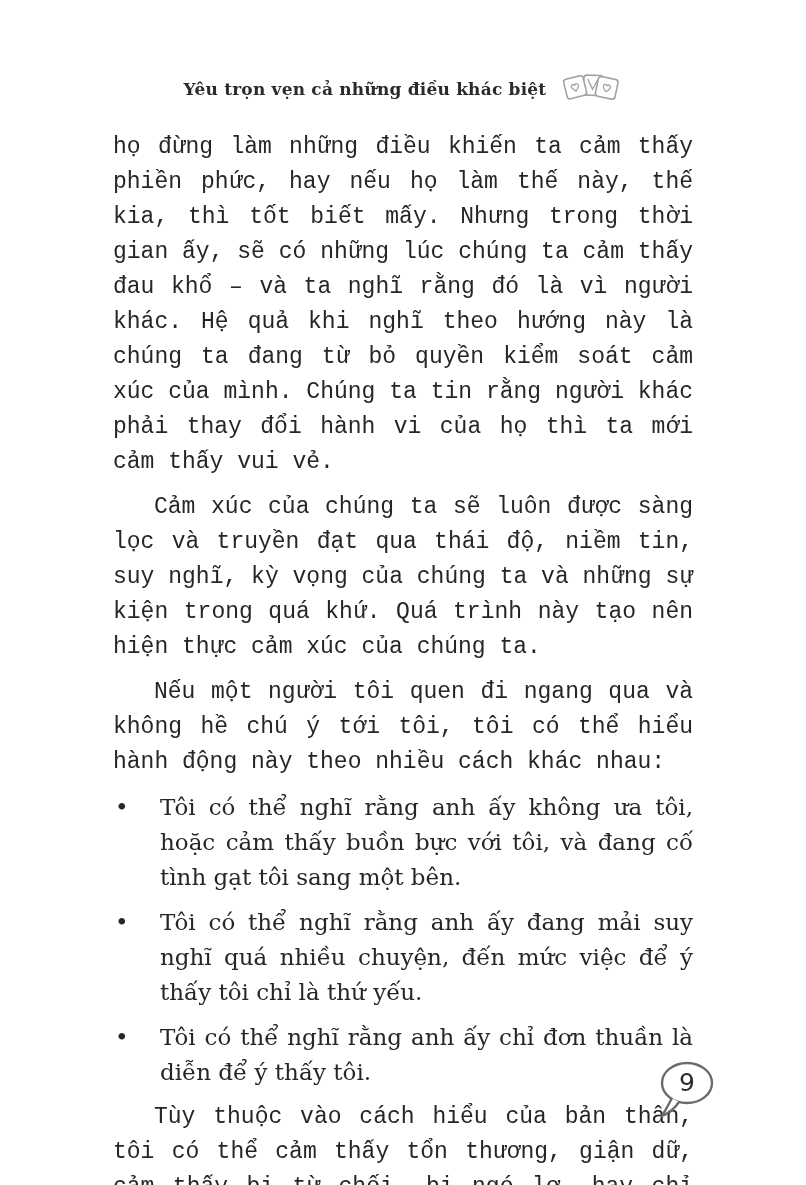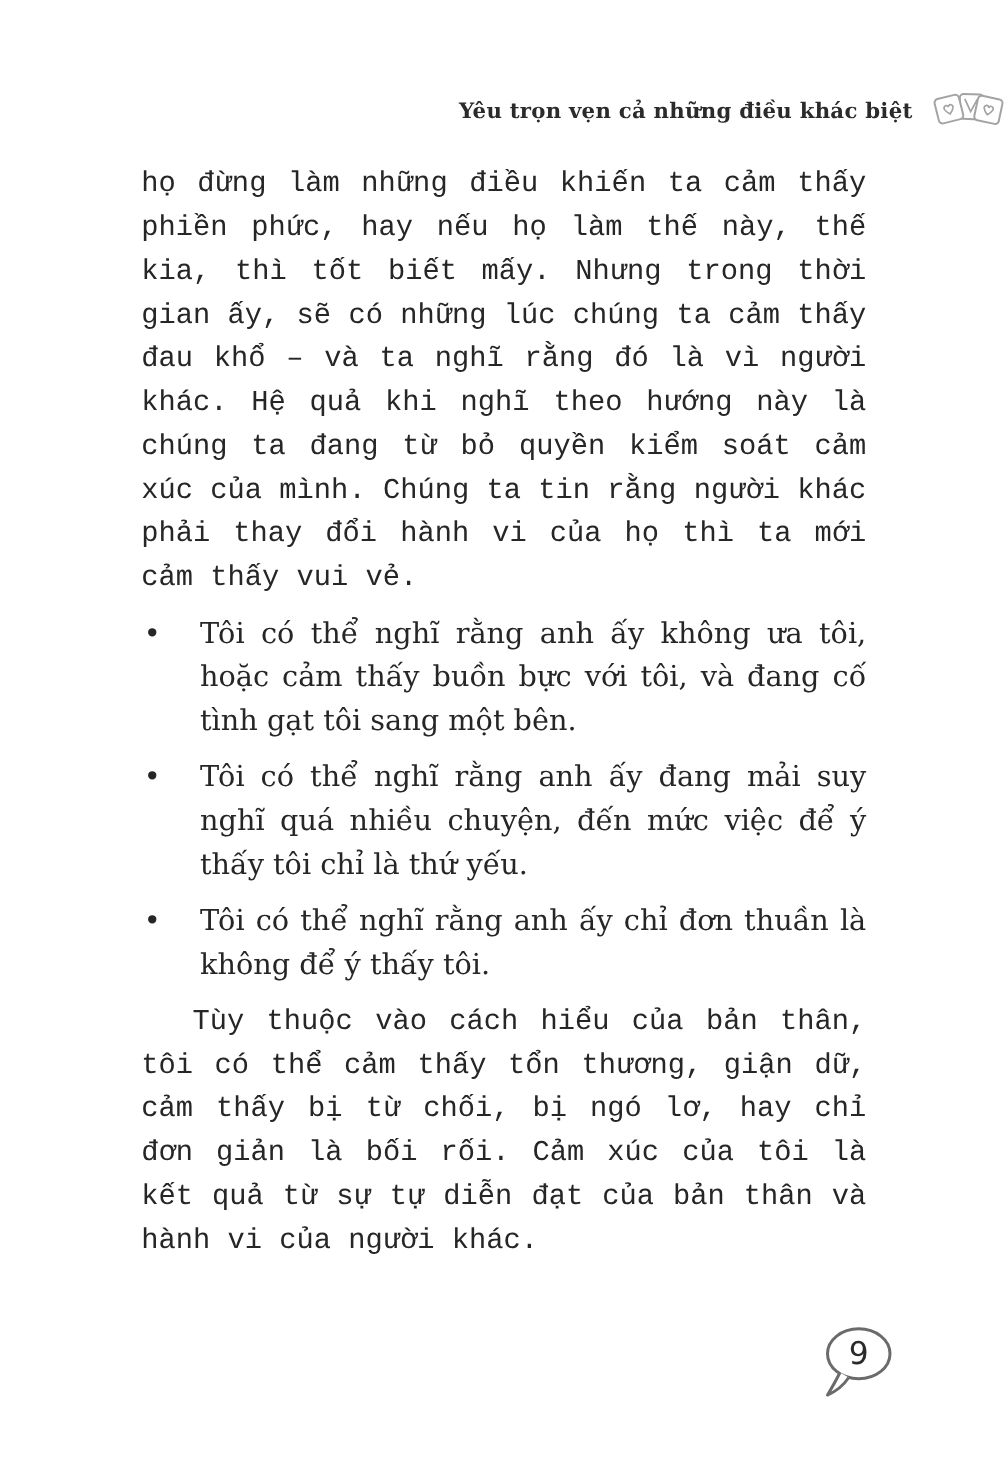--- a/index.html
+++ b/index.html
@@ -17,21 +17,21 @@
     color: #262626;
   }
   
   .running-header {
     position: absolute;
     top: 72px;
     left: 0;
     width: 100%;
     display: flex;
     align-items: center;
-    justify-content: flex-end;
+    justify-content: center;
     gap: 14px;
   }
   .running-header .header-title {
     font-size: 17px;
     font-weight: 600;
     letter-spacing: 0.2px;
     color: #2b2b2b;
     white-space: nowrap;
   }
   .cards-icon svg { display: block; }
@@ -107,35 +107,37 @@
           <path d="M10 14 C6 10.5 5.5 8 7.5 7 C9 6.3 10 7.5 10 8.5 C10 7.5 11 6.3 12.5 7 C14.5 8 14 10.5 10 14 Z" fill="none" stroke="#a3a3a3" stroke-width="1.3"></path>
         </g>
       </svg>
     </span>
   </div>
 
   <div class="body-text">
 
     <p class="para">họ đừng làm những điều khiến ta cảm thấy phiền phức, hay nếu họ làm thế này, thế kia, thì tốt biết mấy. Nhưng trong thời gian ấy, sẽ có những lúc chúng ta cảm thấy đau khổ – và ta nghĩ rằng đó là vì người khác. Hệ quả khi nghĩ theo hướng này là chúng ta đang từ bỏ quyền kiểm soát cảm xúc của mình. Chúng ta tin rằng người khác phải thay đổi hành vi của họ thì ta mới cảm thấy vui vẻ.</p>
 
+    <p class="para indent">Cảm xúc của chúng ta sẽ luôn được sàng lọc và truyền đạt qua thái độ, niềm tin, suy nghĩ, kỳ vọng của chúng ta và những sự kiện trong quá khứ. Quá trình này tạo nên hiện thực cảm xúc của chúng ta.</p>
 
+    <p class="para indent">Nếu một người tôi quen đi ngang qua và không hề chú ý tới tôi, tôi có thể hiểu hành động này theo nhiều cách khác nhau:</p>
 
     <div class="bullet-item">
       <span class="bullet-dot">•</span>
       <span>Tôi có thể nghĩ rằng anh ấy không ưa tôi, hoặc cảm thấy buồn bực với tôi, và đang cố tình gạt tôi sang một bên.</span>
     </div>
 
     <div class="bullet-item">
       <span class="bullet-dot">•</span>
       <span>Tôi có thể nghĩ rằng anh ấy đang mải suy nghĩ quá nhiều chuyện, đến mức việc để ý thấy tôi chỉ là thứ yếu.</span>
     </div>
 
     <div class="bullet-item">
       <span class="bullet-dot">•</span>
-      <span>Tôi có thể nghĩ rằng anh ấy chỉ đơn thuần là không để ý thấy tôi.</span>
+      <span>Tôi có thể nghĩ rằng anh ấy chỉ đơn thuần là diễn để ý thấy tôi.</span>
     </div>
 
     <p class="para indent">Tùy thuộc vào cách hiểu của bản thân, tôi có thể cảm thấy tổn thương, giận dữ, cảm thấy bị từ chối, bị ngó lơ, hay chỉ đơn giản là bối rối. Cảm xúc của tôi là kết quả từ sự tự diễn đạt của bản thân và hành vi của người khác.</p>
 
   </div>
 
   <div class="page-bubble">
     <svg width="70" height="64" viewBox="0 0 70 64">
       <ellipse cx="31" cy="23" rx="25" ry="20" fill="#ffffff" stroke="#6b6b6b" stroke-width="2.4"></ellipse>
       <path d="M16 38 C12 46 9 51 6 56 C13 53 19 48 23 42" fill="#ffffff" stroke="#6b6b6b" stroke-width="2.4" stroke-linejoin="round"></path>

